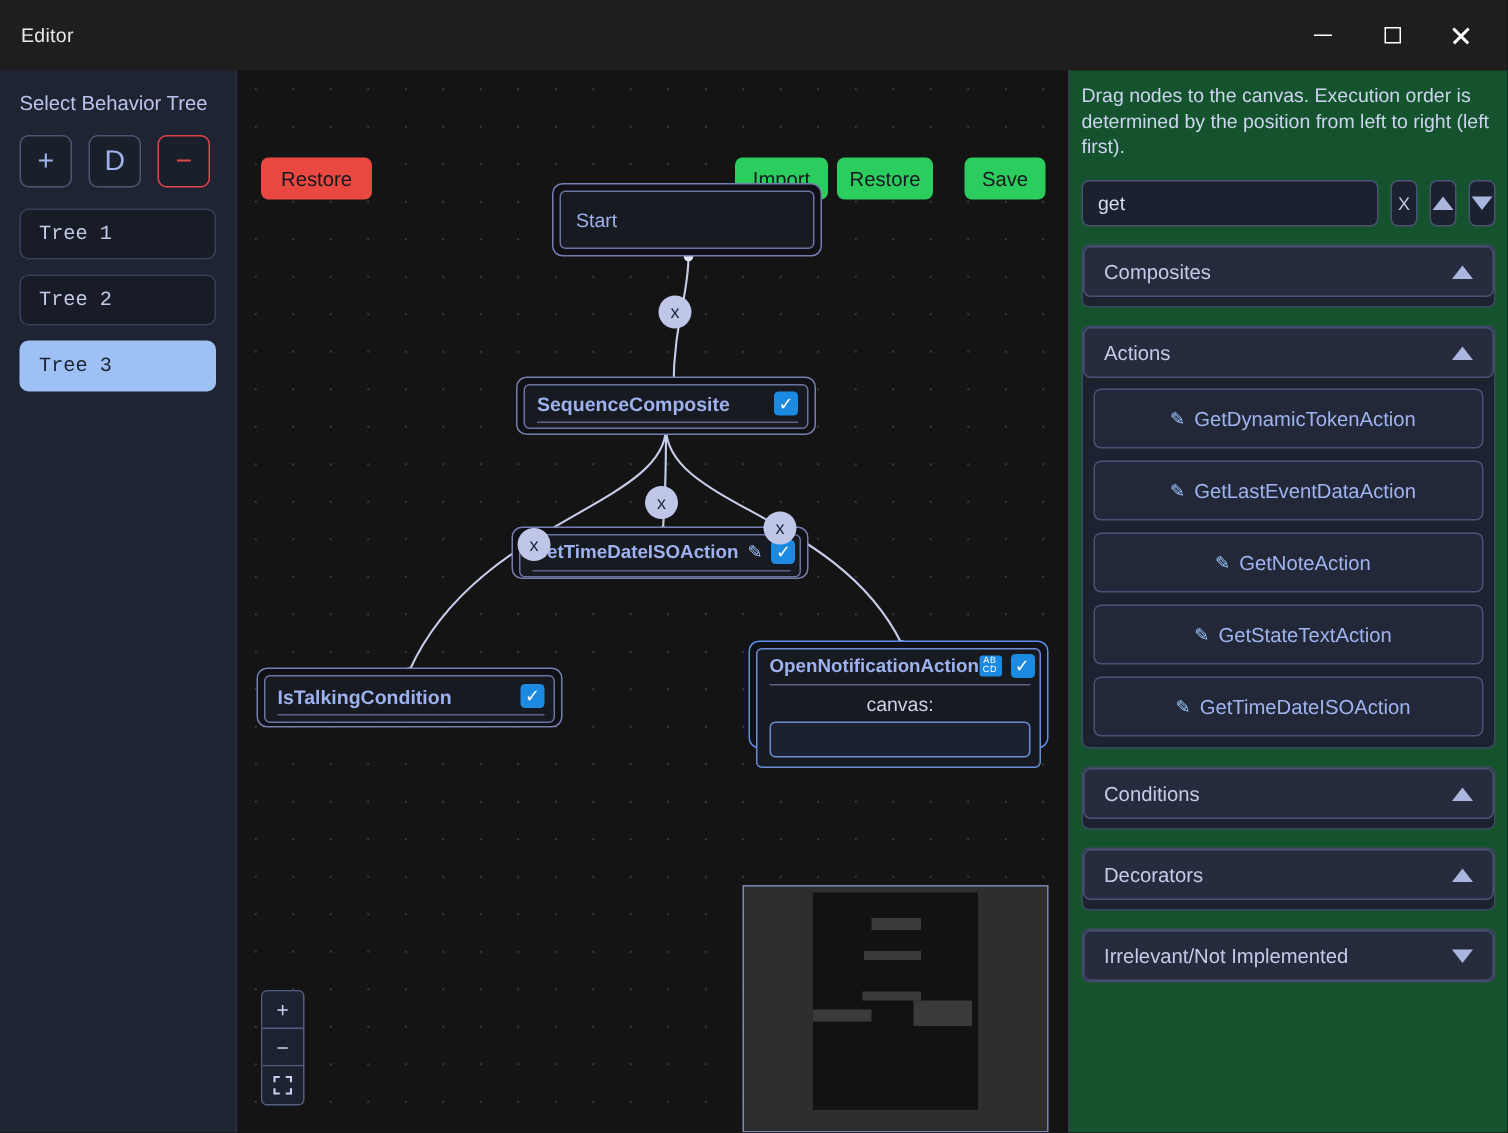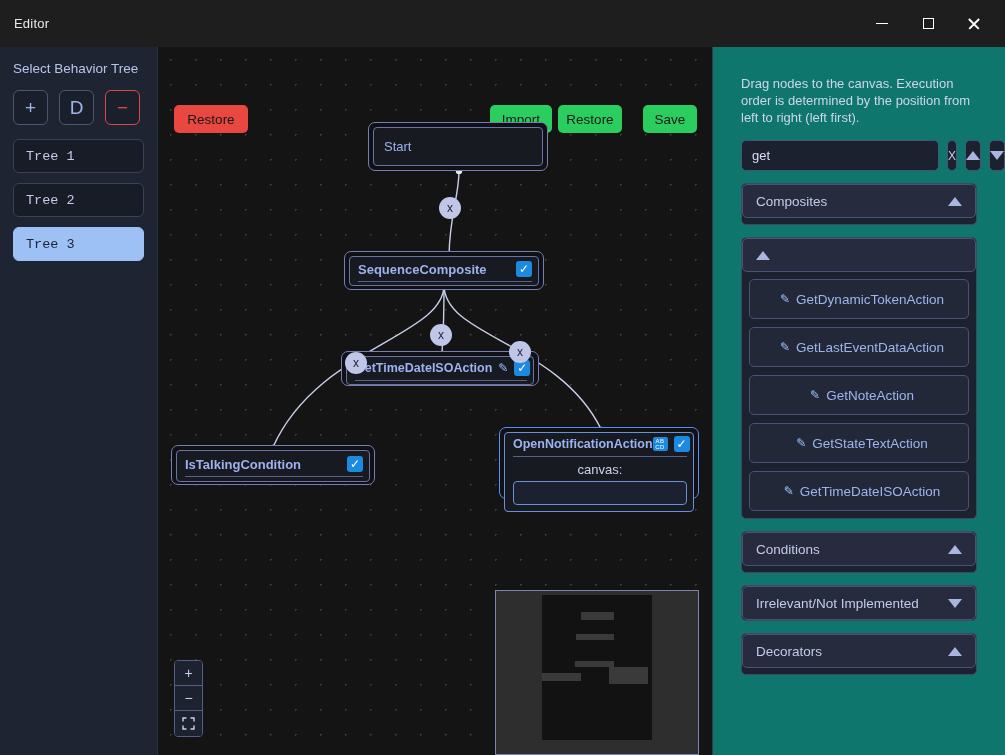--- a/index.html
+++ b/index.html
@@ -133,21 +133,21 @@
   .minimap {
     position: absolute; left: 337px; top: 543px; width: 204px; height: 165px;
     background: #2e2e2e; border: 1px solid #7b83b0;
   }
   .mm-view { position: absolute; left: 46px; top: 4px; width: 110px; height: 145px; background: #121212; }
   .mm-node { position: absolute; background: #3a3a3a; }
 
   
   .rpanel {
     position: absolute; left: 712px; top: 47px; width: 293px; height: 708px;
-    background: #0f766e; border-left: 1px solid #333a50; padding: 28px;
+    background: #14532d; border-left: 1px solid #333a50; padding: 8px;
   }
   .rp-hint { color: #cdd5ef; font-size: 13px; line-height: 17px; }
   .search-row { display: flex; gap: 8px; margin-top: 14px; }
   .search-input {
     flex: 1; height: 31px; border-radius: 5px; background: #1c2130;
     border: 1px solid #4a5374; color: #d7def2; font-size: 13px;
     padding: 0 10px; font-family: "Liberation Sans", sans-serif;
   }
   .search-input::placeholder { color: #7d87a8; }
   .sq-btn {
@@ -321,20 +321,21 @@
     <div class="accordion">
       <div class="acc-head">
         <span class="acc-title">Composites</span>
         <span class="tri-up"></span>
       </div>
       <div class="acc-body empty"></div>
     </div>
 
     <div class="accordion">
       <div class="acc-head">
+        <span class="acc-title">Actions</span>
         <span class="tri-up"></span>
       </div>
       <div class="acc-body">
         <div class="node-item">
           <span class="pencil">✎</span>
           <span>GetDynamicTokenAction</span>
         </div>
         <div class="node-item">
           <span class="pencil">✎</span>
           <span>GetLastEventDataAction</span>
@@ -357,26 +358,26 @@
     <div class="accordion">
       <div class="acc-head">
         <span class="acc-title">Conditions</span>
         <span class="tri-up"></span>
       </div>
       <div class="acc-body empty"></div>
     </div>
 
     <div class="accordion">
       <div class="acc-head">
+        <span class="acc-title">Decorators</span>
+        <span class="tri-up"></span>
+      </div>
+      <div class="acc-body empty"></div>
+    </div>
+
+    <div class="accordion">
+      <div class="acc-head">
         <span class="acc-title">Irrelevant/Not Implemented</span>
         <span class="tri-down"></span>
       </div>
     </div>
-
-    <div class="accordion">
-      <div class="acc-head">
-        <span class="acc-title">Decorators</span>
-        <span class="tri-up"></span>
-      </div>
-      <div class="acc-body empty"></div>
-    </div>
   </div>
 </div>
 
 </body></html>

